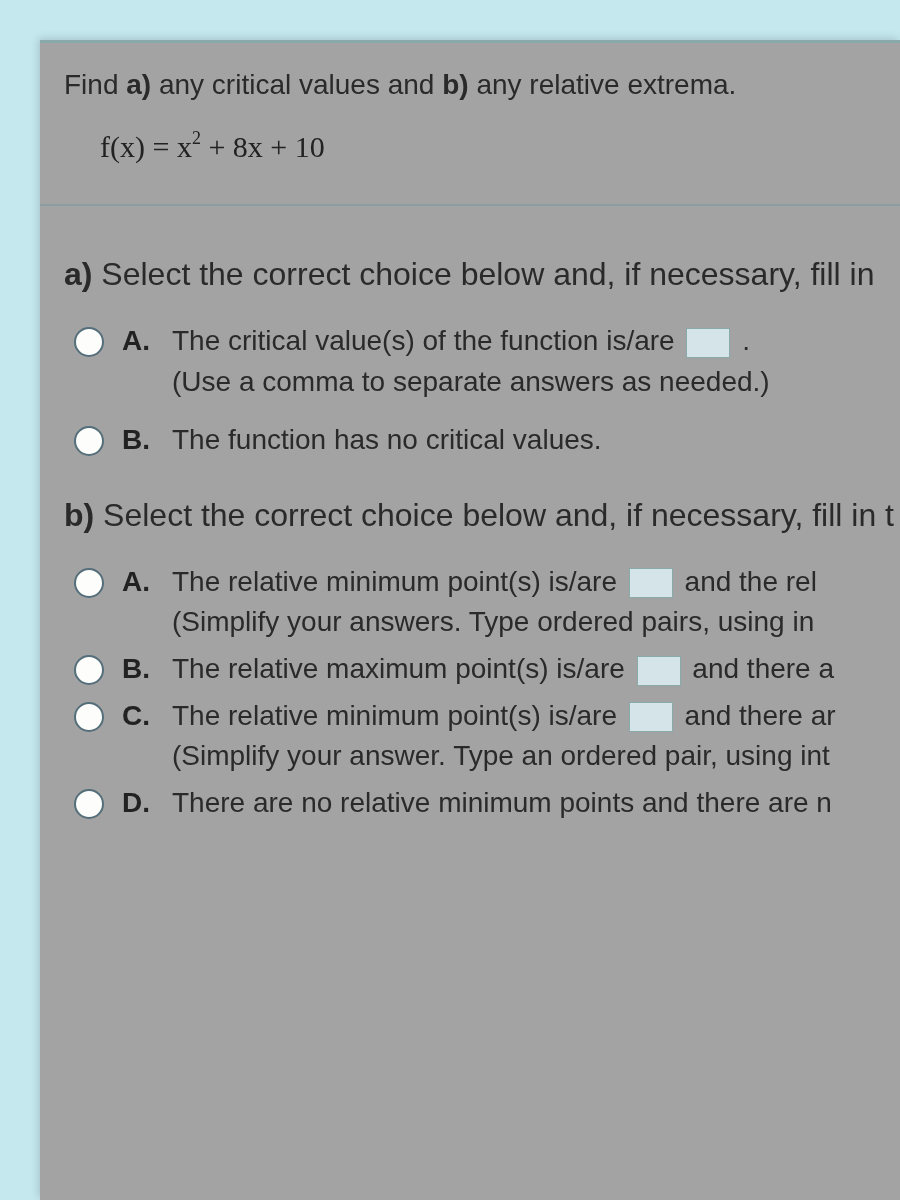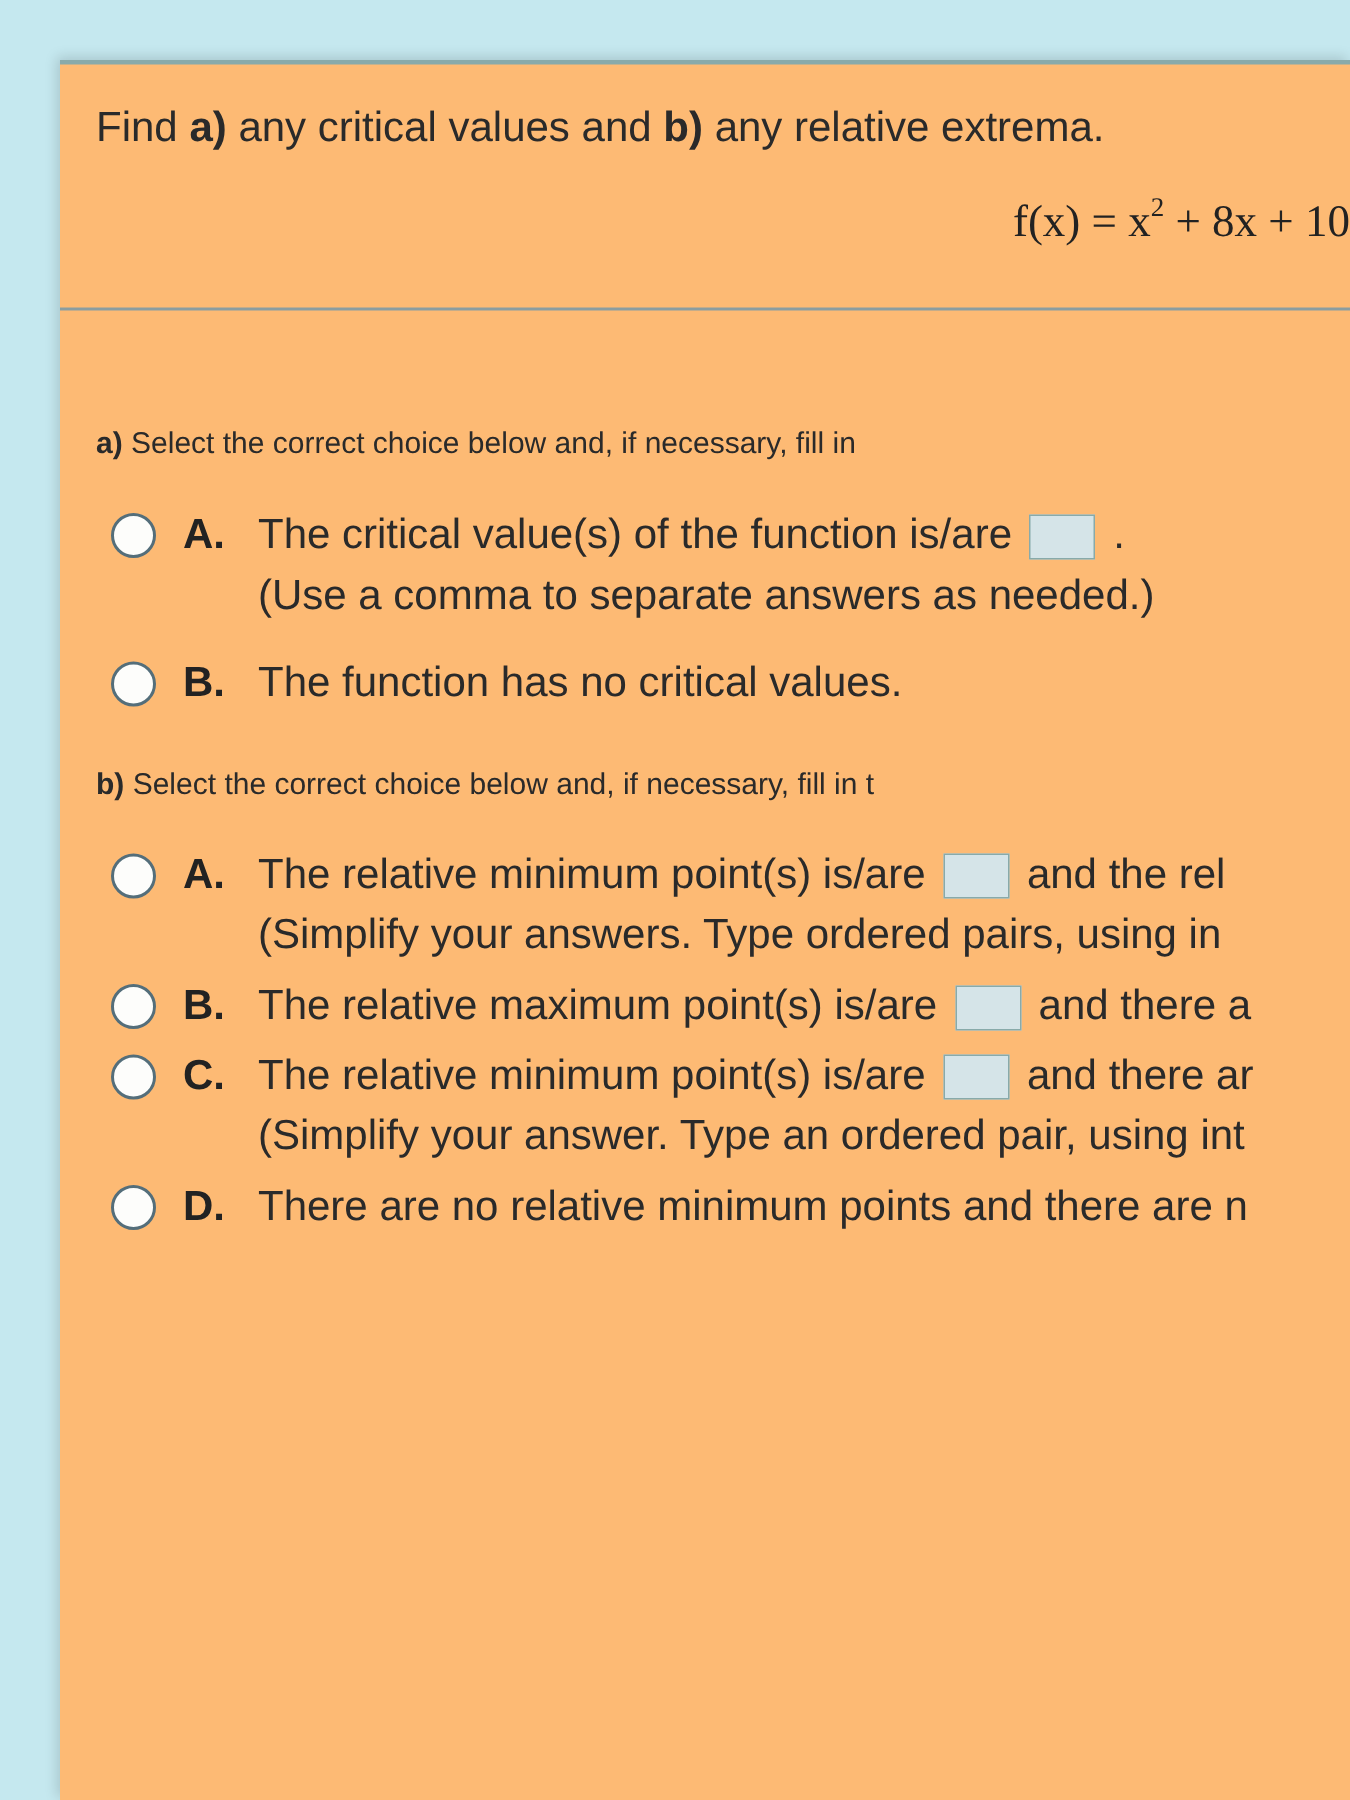--- a/index.html
+++ b/index.html
@@ -10,58 +10,57 @@
     overflow: hidden;
     font-family: Arial, Helvetica, sans-serif;
     background: #c5e8ef;
   }
   .frame {
     position: absolute;
     left: 40px;
     top: 40px;
     width: 860px;
     height: 1160px;
-    background: #fdba74;
+    background: #a3a3a3;
     border-top: 3px solid #8aa;
     box-shadow: -2px -2px 8px rgba(0,0,0,0.15);
     padding: 24px 0 0 24px;
     box-sizing: border-box;
   }
   .prompt {
     font-size: 28px;
     color: #2a2a2a;
     line-height: 1.25;
     padding-right: 0;
     white-space: nowrap;
     overflow: hidden;
   }
   .formula {
     font-family: "Times New Roman", Times, serif;
     font-size: 30px;
     color: #222;
     margin: 28px 0 40px 36px;
     white-space: nowrap;
-    text-align: right;
   }
   .formula .sup {
     font-size: 18px;
     vertical-align: super;
     position: relative;
     top: -2px;
   }
   hr.divider {
     border: none;
     border-top: 2px solid #8b9da0;
     margin: 0 0 0 -24px;
     width: 900px;
   }
   .part-label {
-    font-size: 20px;
+    font-size: 32px;
     color: #2a2a2a;
-    margin: 78px 0 28px 0;
+    margin: 50px 0 28px 0;
     white-space: nowrap;
     overflow: hidden;
   }
   .option-row {
     display: flex;
     align-items: flex-start;
     margin: 10px 0 0 10px;
   }
   .radio {
     width: 26px;

